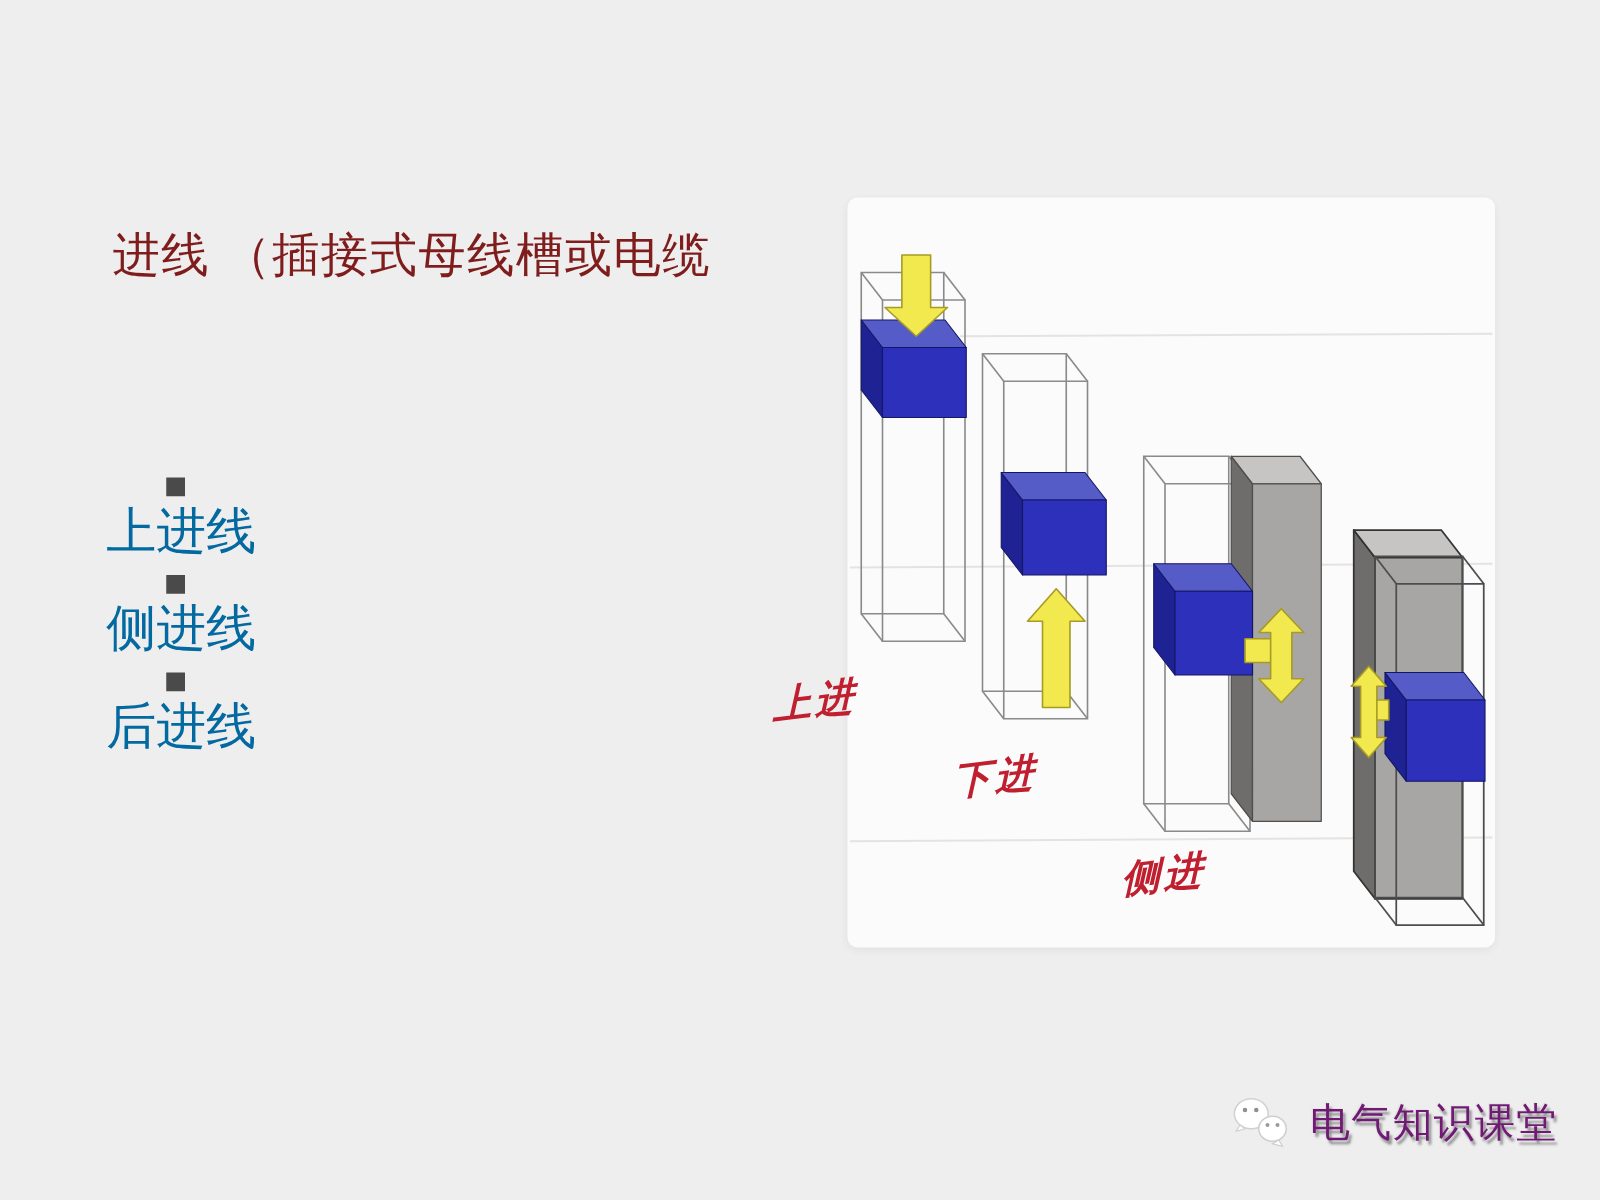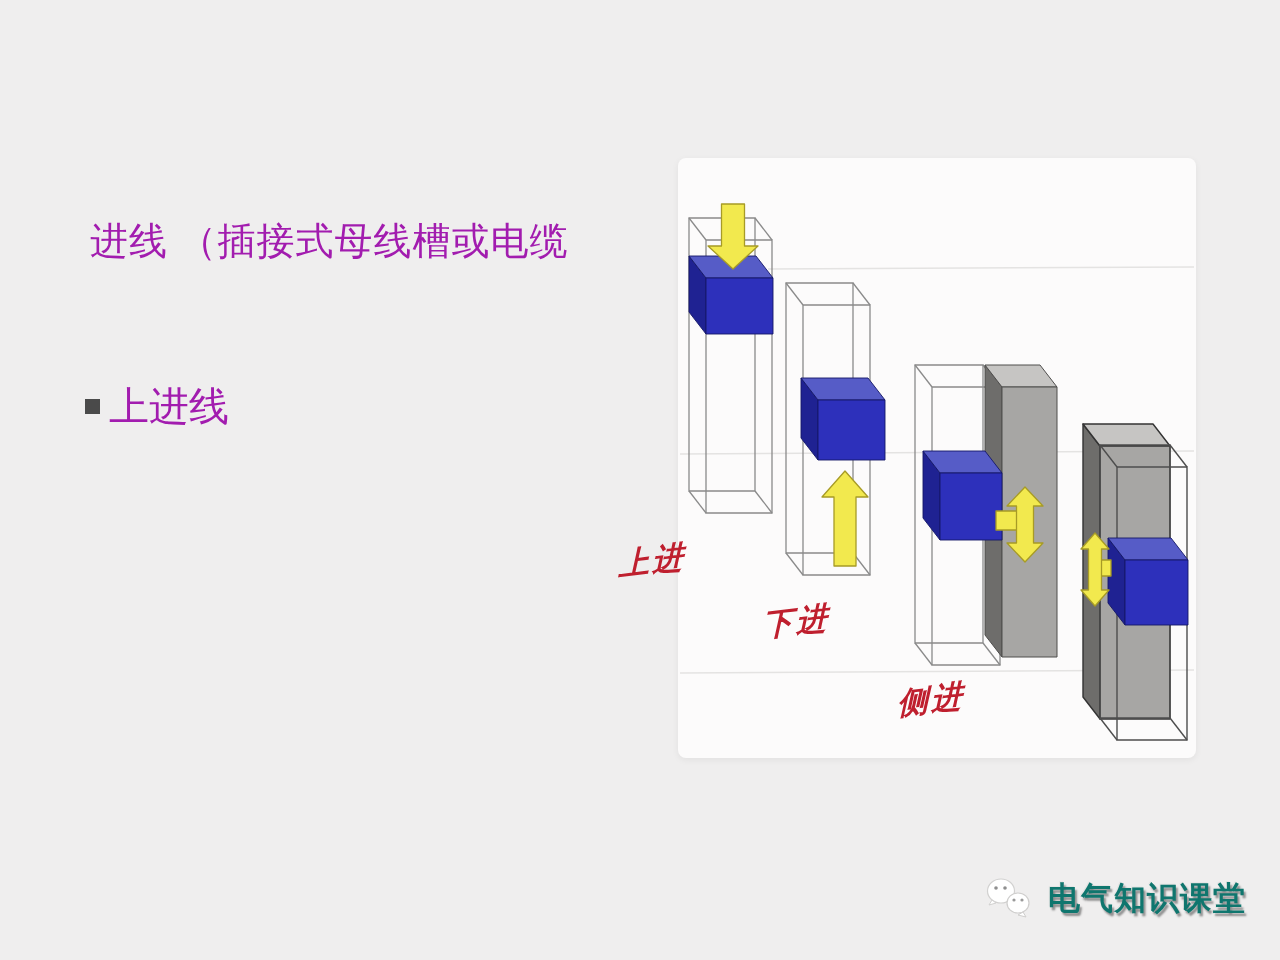--- a/index.html
+++ b/index.html
@@ -3,66 +3,74 @@
 <meta charset="utf-8">
 <style>
   html,body{margin:0;padding:0;}
   body{
     width:1280px;height:960px;position:relative;overflow:hidden;
     background:#efeeee;
     font-family:"Liberation Sans","DejaVu Sans",sans-serif;
   }
   .title{
     position:absolute;left:90px;top:180px;width:540px;
-    font-size:38px;line-height:50px;color:#a21caf;letter-spacing:1px;
+    font-size:38px;line-height:50px;color:#7f1d1d;letter-spacing:1px;
     font-family:"Liberation Serif","DejaVu Serif",serif;
-    margin-top:36px;
   }
   .bullets{
     position:absolute;left:85px;top:382px;list-style:none;margin:0;padding:0;
   }
   .bullets li{
     display:flex;align-items:center;height:48px;margin-bottom:30px;
-    font-size:40px;color:#a21caf;
+    font-size:40px;color:#0369a1;
     font-family:"Liberation Serif","DejaVu Serif",serif;
+    flex-direction:column;
   }
   .bullets .sq{
     width:15px;height:15px;background:#4a4a4a;margin-right:9px;flex:0 0 auto;
   }
   .panel{
     position:absolute;left:678px;top:158px;width:518px;height:600px;
     background:#fcfbfb;border-radius:8px;
     box-shadow:0 2px 7px rgba(0,0,0,0.06);
   }
   .panel svg{position:absolute;left:0;top:0;}
   .red-label{
     position:absolute;color:#bf1f2e;font-weight:bold;font-style:italic;
     font-size:31px;letter-spacing:3px;transform:rotate(-7deg) skewX(-6deg);
     font-family:"DejaVu Sans",sans-serif;white-space:nowrap;
   }
   .footer{
     position:absolute;left:982px;top:872px;display:flex;align-items:center;
   }
   .footer .logo-text{
-    margin-left:12px;font-size:32px;font-weight:bold;color:#0f766e;
+    margin-left:12px;font-size:32px;font-weight:normal;color:#701a75;
     letter-spacing:1px;text-shadow:2px 3px 2px #8f8f8f, -1px -1px 0 #e5e4e3;
     white-space:nowrap;
   }
 </style>
 </head>
 <body>
 
 <div class="title">
   <div>进线 （插接式母线槽或电缆</div>
 </div>
 
 <ul class="bullets">
   <li>
       <span class="sq"></span>
       <span>上进线</span>
+    </li>
+  <li>
+      <span class="sq"></span>
+      <span>侧进线</span>
+    </li>
+  <li>
+      <span class="sq"></span>
+      <span>后进线</span>
     </li>
 </ul>
 
 <div class="panel">
   <svg id="diagram-svg" width="518" height="600" viewBox="678 158 518 600">
       <g>
         <line x1="768" y1="269" x2="1194" y2="267" stroke="#e4e3e2" stroke-width="1.5"></line>
         <line x1="680" y1="454" x2="1194" y2="451" stroke="#e4e3e2" stroke-width="1.5"></line>
         <line x1="680" y1="673" x2="1194" y2="670" stroke="#e4e3e2" stroke-width="1.5"></line>
       </g>

